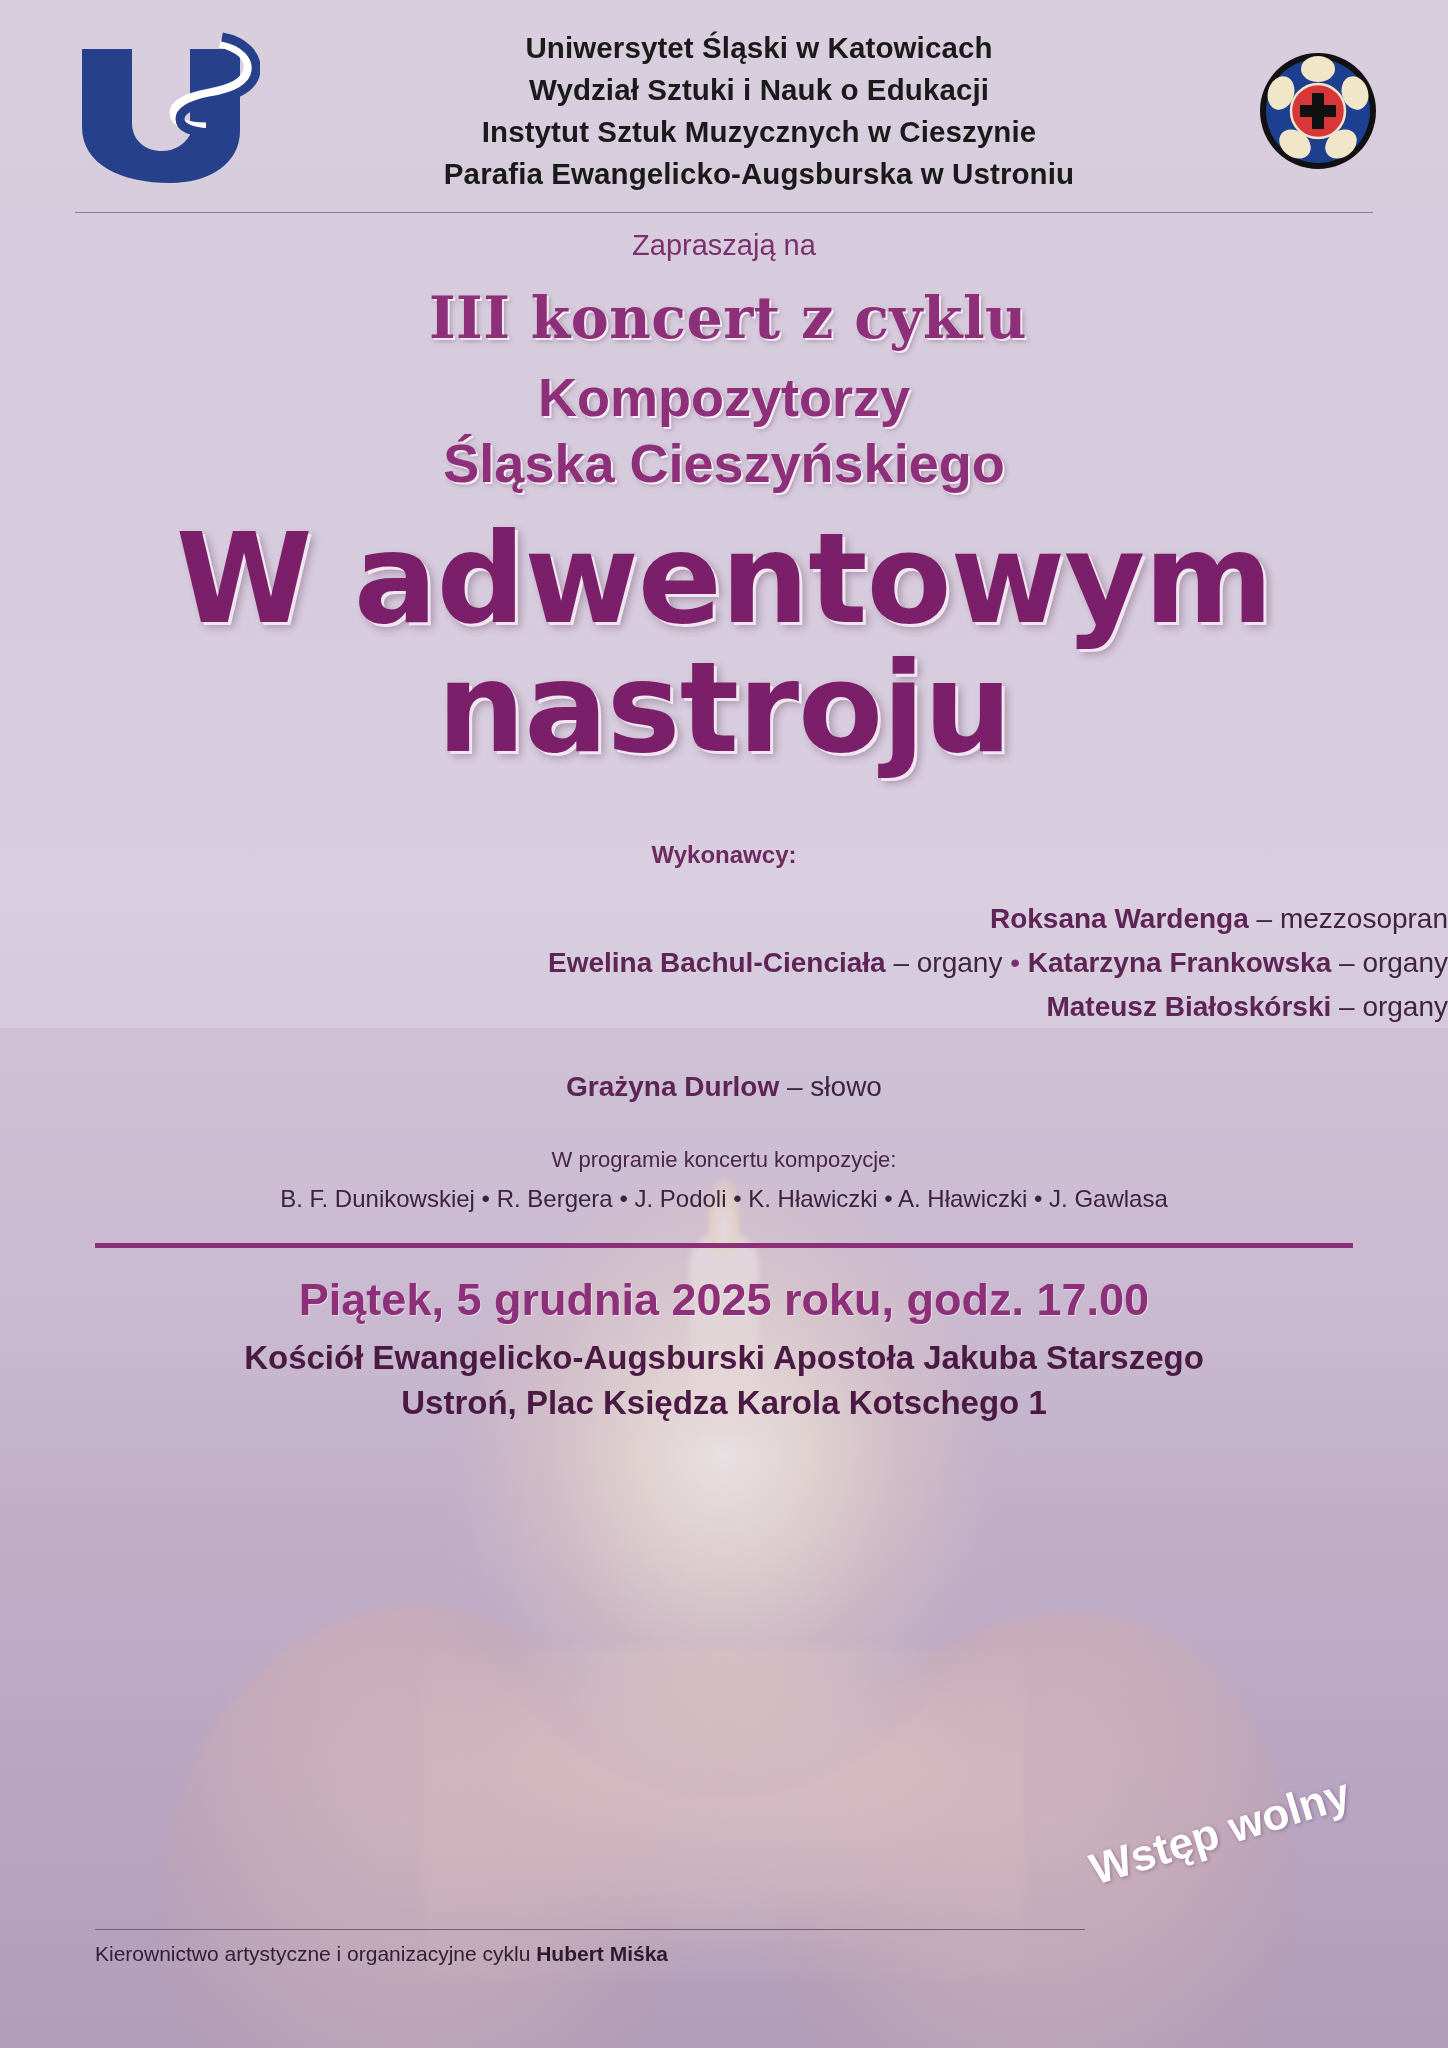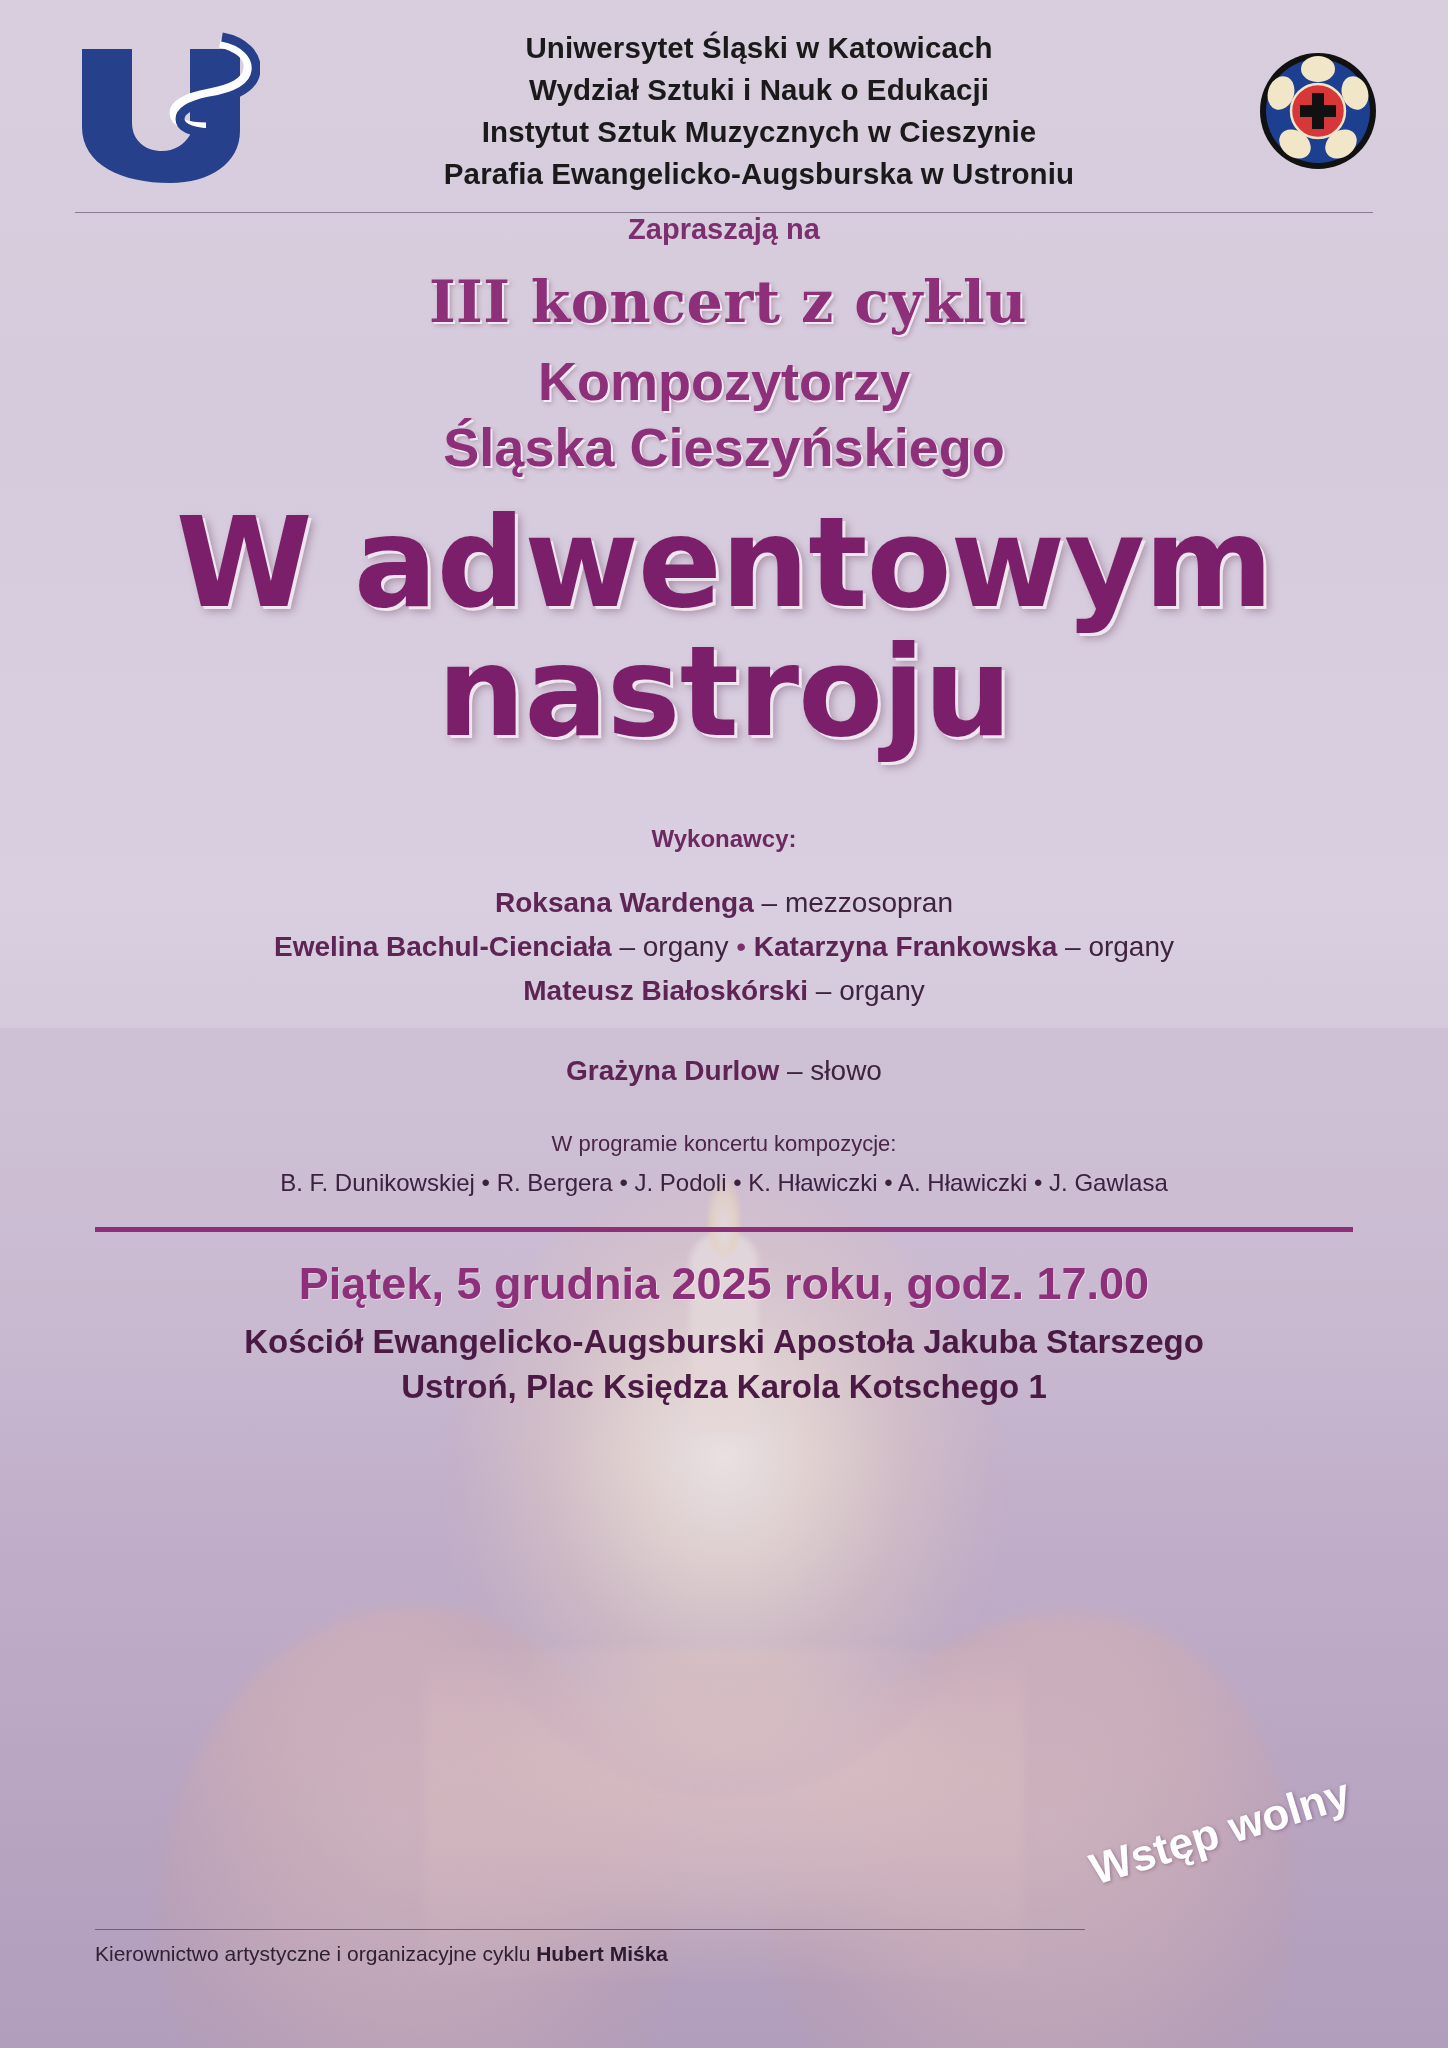--- a/index.html
+++ b/index.html
@@ -162,22 +162,23 @@
 
   .hr-top {
     margin: 16px 75px 0 75px;
     border: 0;
     border-top: 1.5px solid #8a7b93;
   }
 
   
   .zapraszaja {
     text-align: center;
+    margin-top: 16px;
     font-size: 29px;
-    font-weight: bold;
+    font-weight: normal;
     color: #7c2f6e;
   }
 
   
   .series-title {
     text-align: center;
     margin-top: 22px;
     font-family: "DejaVu Serif", serif;
     font-size: 57px;
     font-weight: bold;
@@ -217,21 +218,21 @@
 
   
   .performers-label {
     text-align: center;
     margin-top: 68px;
     font-size: 24px;
     font-weight: bold;
     color: #6d2a61;
   }
   .performers {
-    text-align: center;
+    text-align: right;
     margin-top: 28px;
     color: #3f2340;
     font-size: 28px;
     line-height: 1.58;
   }
   .performers .line { white-space: nowrap; }
   .performers b { color: #5d2455; }
   .performers .sep { color: #7c2f6e; }
   .performer-word {
     text-align: center;

